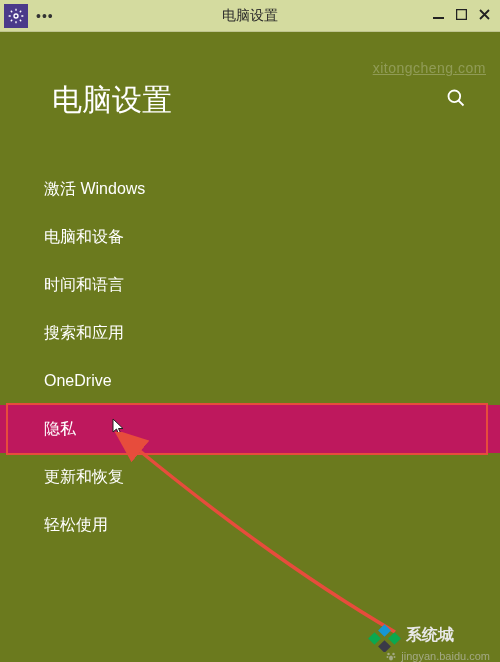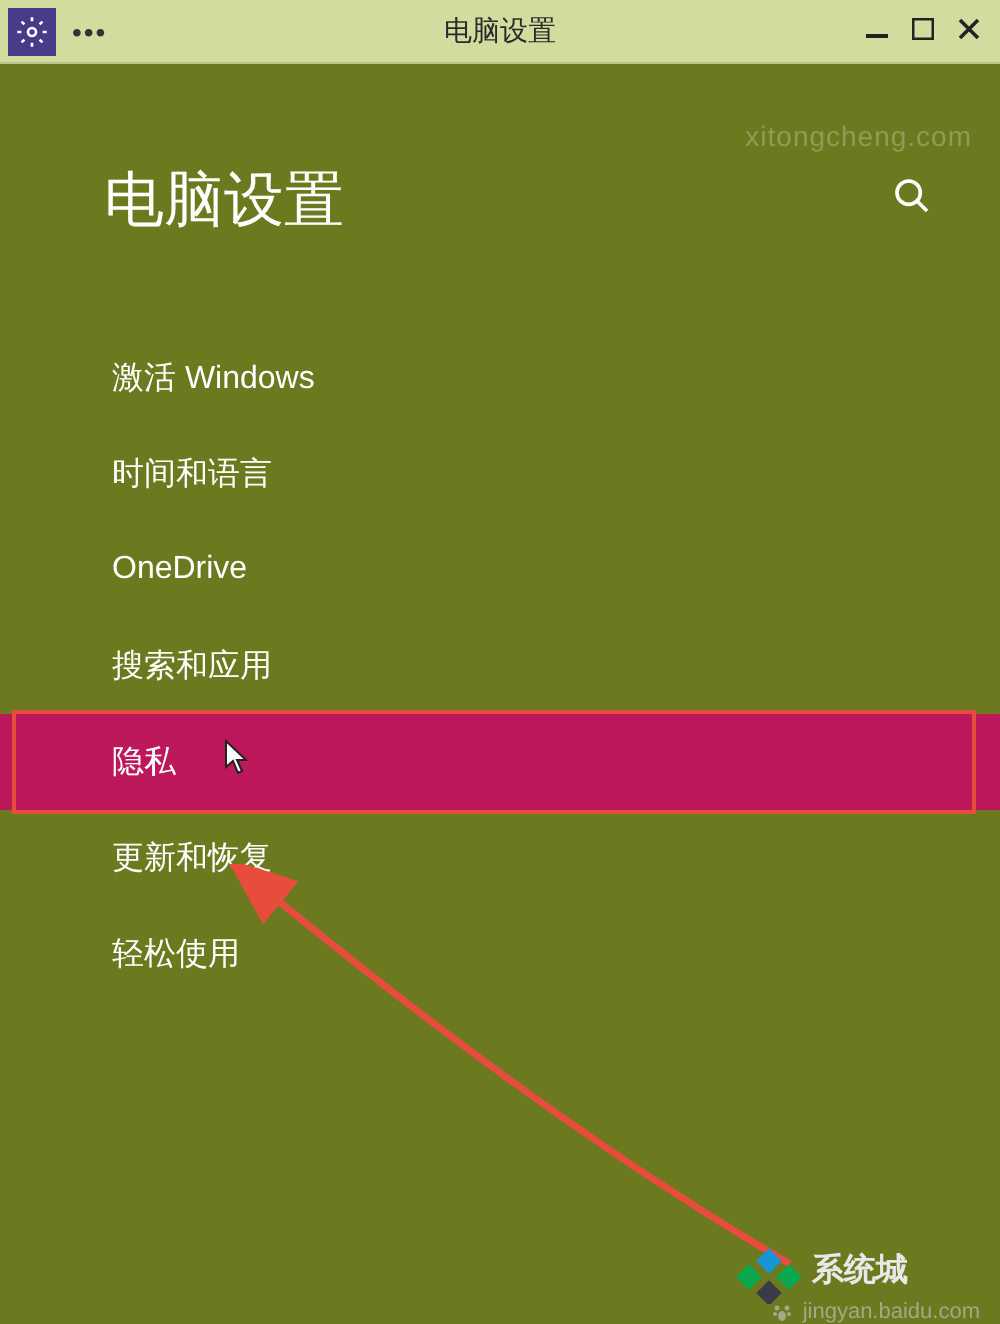--- a/index.html
+++ b/index.html
@@ -78,21 +78,21 @@
       font-size: 18px;
       cursor: pointer;
     }
     .nav-list {
       margin-top: 44px;
     }
     .nav-item {
       height: 48px;
       display: flex;
       align-items: center;
-      padding-left: 56px;
+      padding-left: 44px;
       color: #fff;
       font-size: 16px;
       cursor: pointer;
       position: relative;
     }
     .nav-item.selected {
       background: #be185d;
     }
     .highlight-box {
       position: absolute;
@@ -117,20 +117,21 @@
       pointer-events: none;
     }
     .watermark-top {
       position: absolute;
       top: 60px;
       right: 14px;
       color: rgba(255,255,255,0.25);
       font-size: 14px;
       font-family: Arial, sans-serif;
       letter-spacing: 0.5px;
+      text-decoration: underline;
     }
     .watermark-bottom {
       position: absolute;
       bottom: 0;
       right: 10px;
       color: rgba(200,200,200,0.6);
       font-size: 11px;
       font-family: Arial, sans-serif;
       display: flex;
       align-items: center;
@@ -185,27 +186,30 @@
       <line x1="21" y1="21" x2="15" y2="15"></line>
     </svg>
   </div>
 </div>
 
 <div class="nav-list" id="nav-list">
     <div class="nav-item">
       <span>激活 Windows</span>
     </div>
     <div class="nav-item">
+      <span>电脑和设备</span>
+    </div>
+    <div class="nav-item">
       <span>时间和语言</span>
     </div>
     <div class="nav-item">
+      <span>搜索和应用</span>
+    </div>
+    <div class="nav-item">
       <span>OneDrive</span>
-    </div>
-    <div class="nav-item">
-      <span>搜索和应用</span>
     </div>
     <div class="nav-item selected">
       <span>隐私</span>
       <div class="highlight-box"></div>
       <span class="cursor"><svg width="14" height="18" viewBox="0 0 14 18">
           <path d="M1 1 L1 14 L4.5 11 L7 17 L9 16 L6.5 10.5 L11 10.5 Z" fill="#fff" stroke="#222" stroke-width="1"></path>
         </svg></span>
     </div>
     <div class="nav-item">
       <span>更新和恢复</span>

